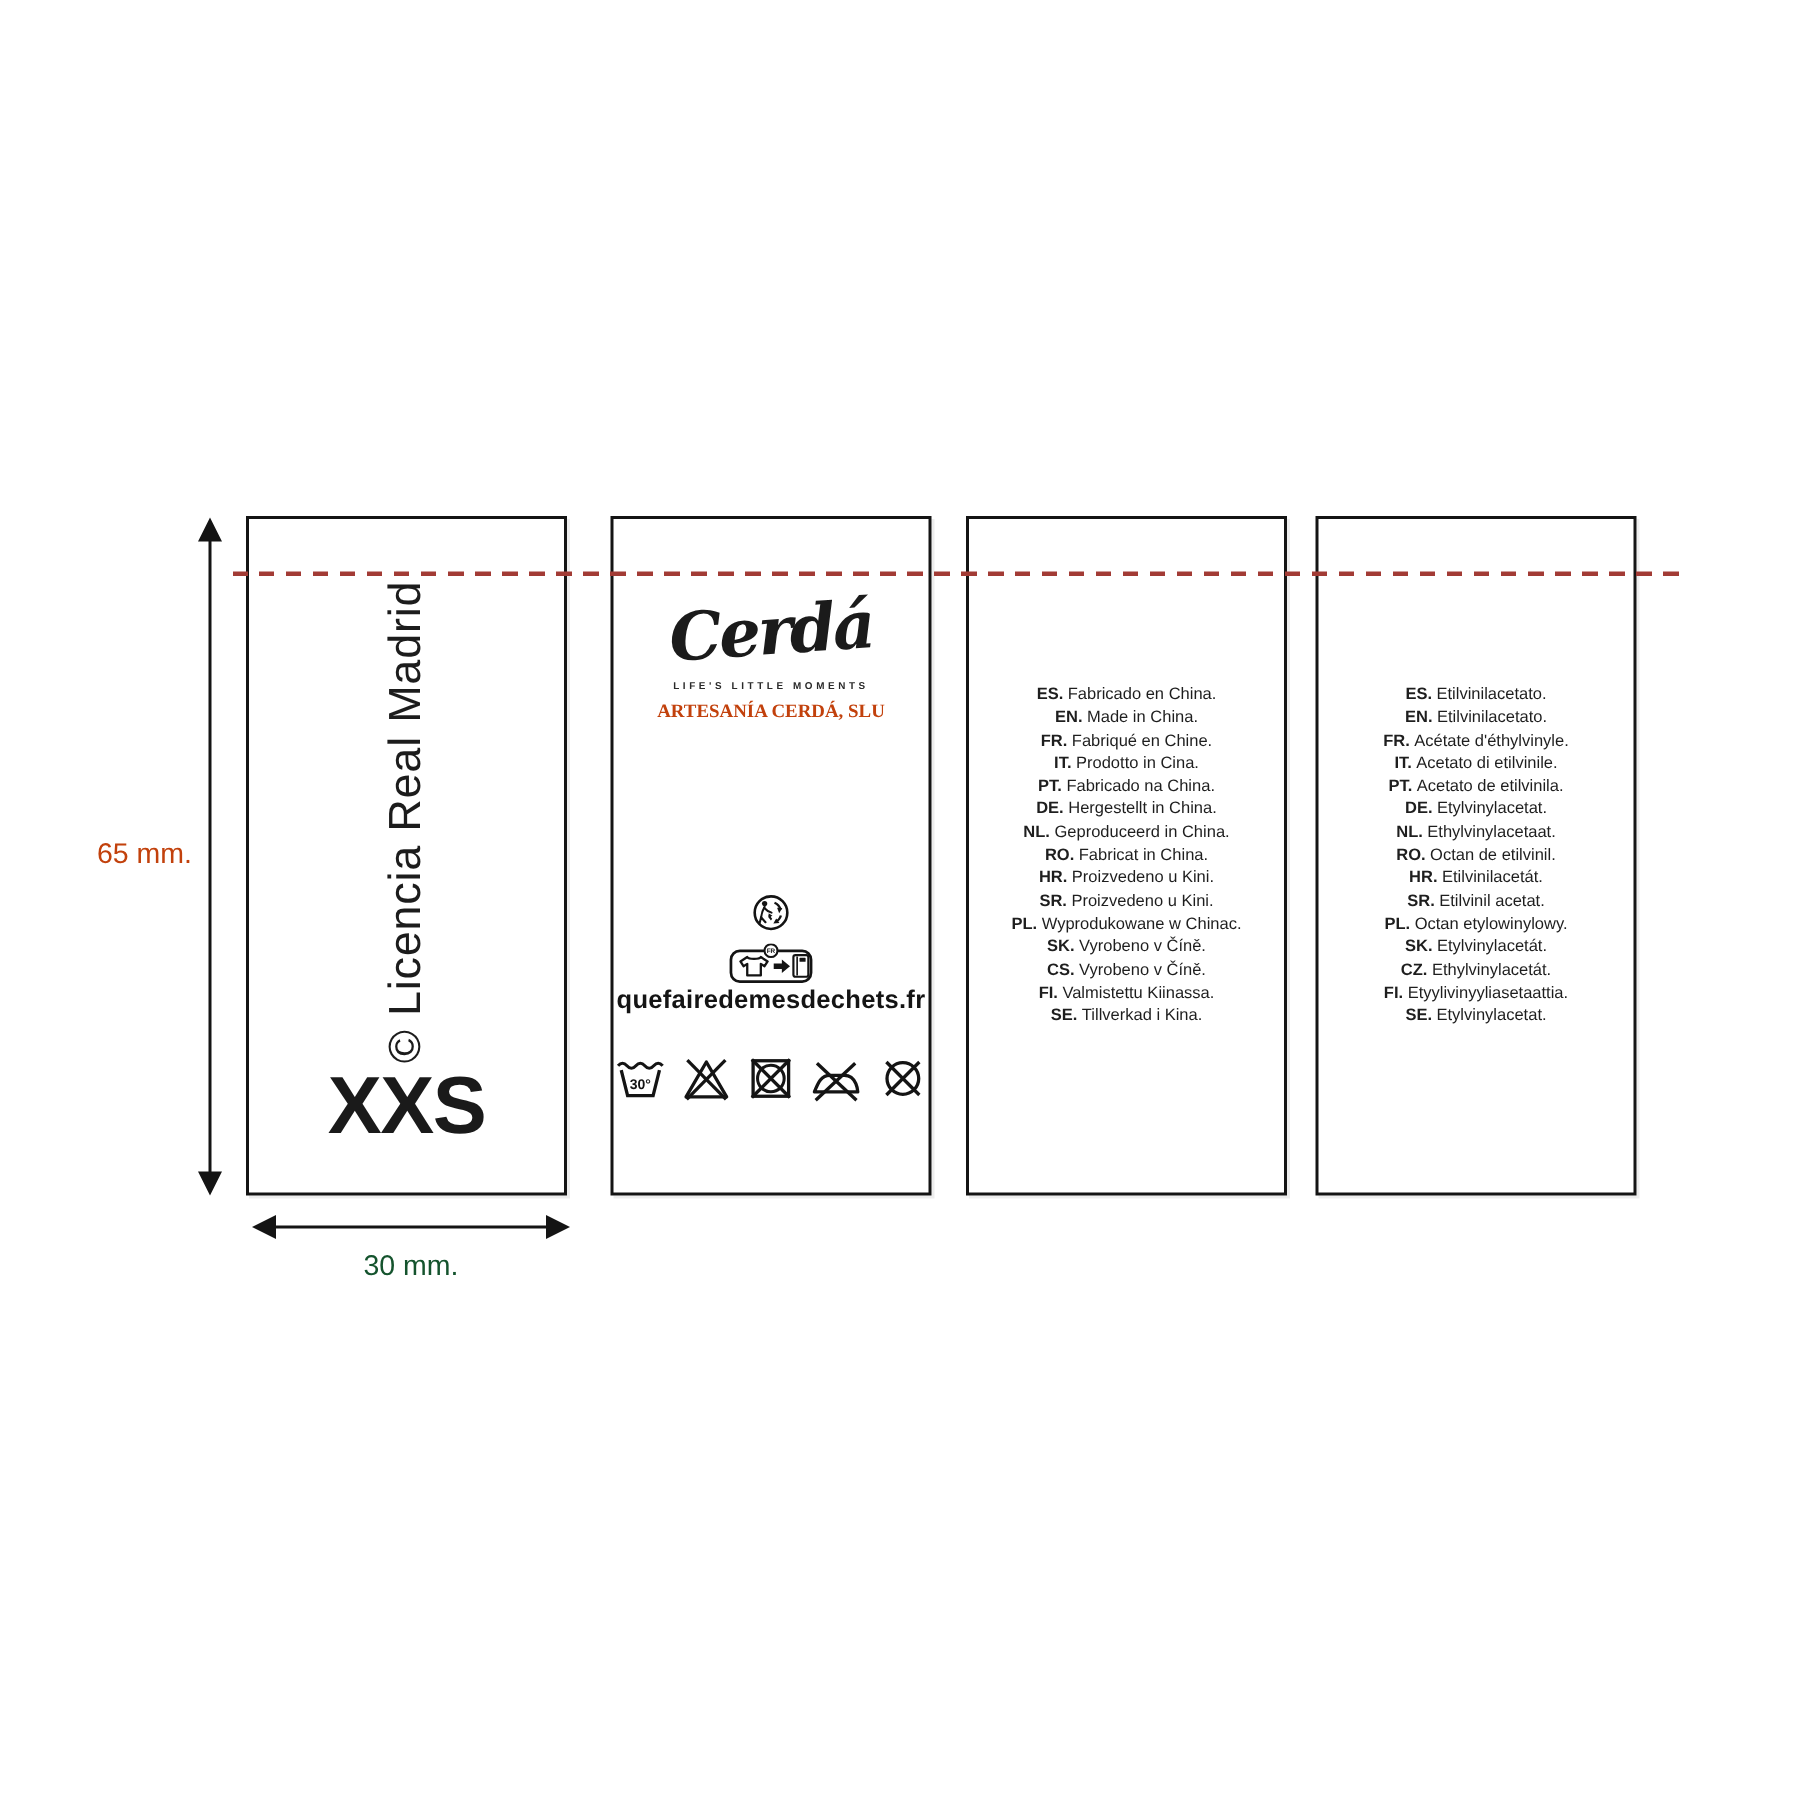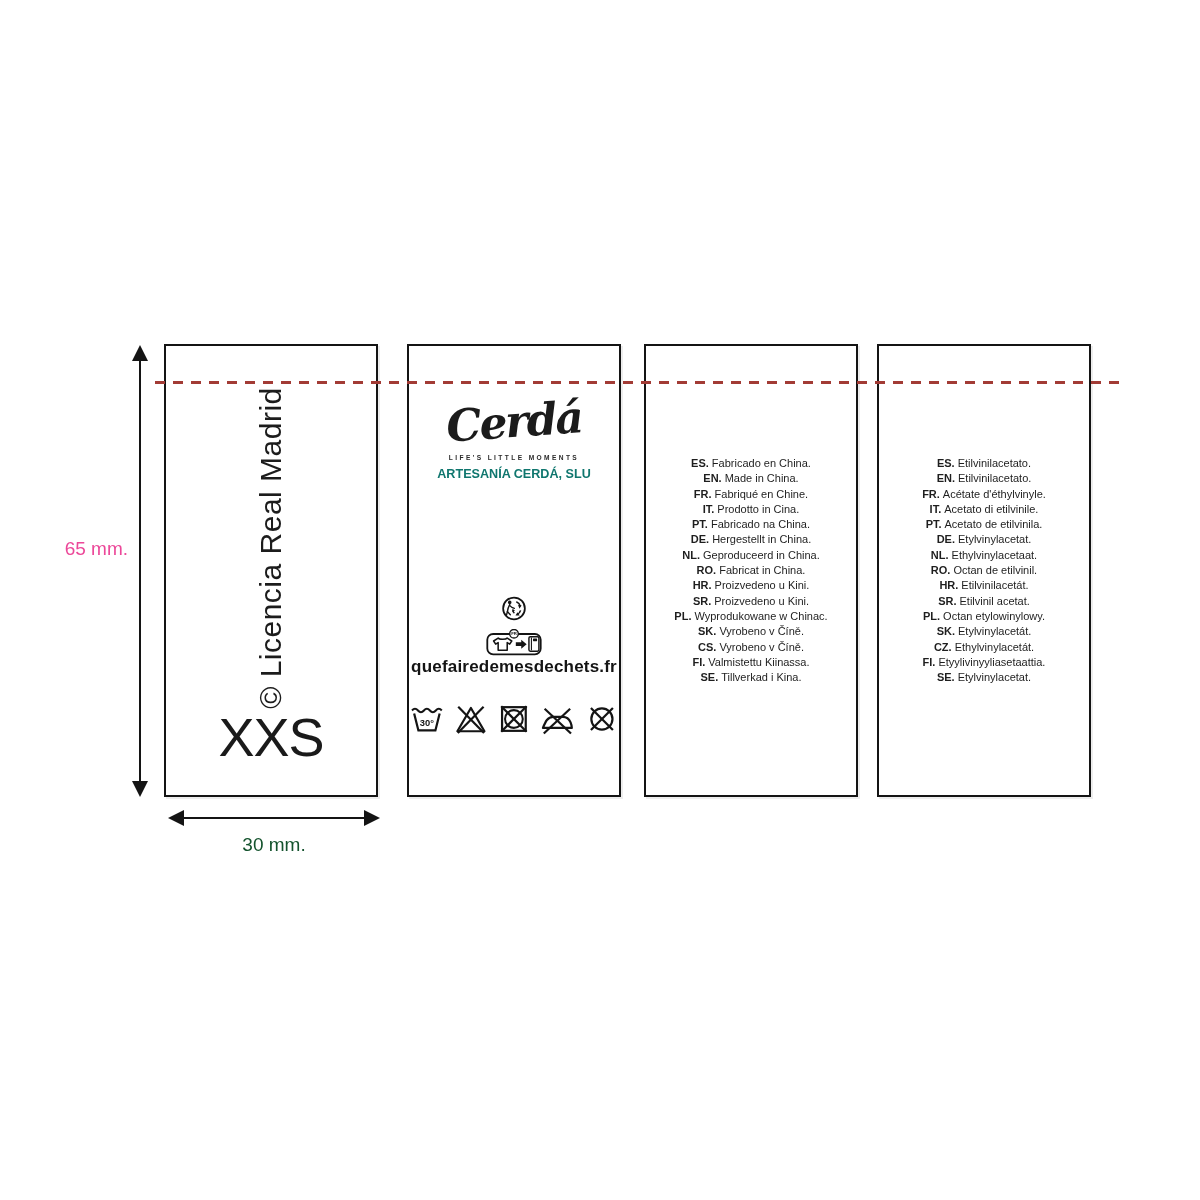--- a/index.html
+++ b/index.html
@@ -23,37 +23,37 @@
   .dim-v .head-up{position:absolute;left:0;top:0;width:0;height:0;
         border-left:8px solid transparent;border-right:8px solid transparent;border-bottom:16px solid #141414;}
   .dim-v .head-down{position:absolute;left:0;bottom:0;width:0;height:0;
         border-left:8px solid transparent;border-right:8px solid transparent;border-top:16px solid #141414;}
   .dim-h{position:absolute;left:168px;top:810px;width:212px;height:16px;}
   .dim-h .line{position:absolute;top:6.7px;left:8px;right:8px;height:2.6px;background:#141414;}
   .dim-h .head-left{position:absolute;left:0;top:0;width:0;height:0;
         border-top:8px solid transparent;border-bottom:8px solid transparent;border-right:16px solid #141414;}
   .dim-h .head-right{position:absolute;right:0;top:0;width:0;height:0;
         border-top:8px solid transparent;border-bottom:8px solid transparent;border-left:16px solid #141414;}
-  .dim-label-v{position:absolute;left:48px;top:538px;width:80px;text-align:right;font-size:19px;color:#ec4899;}
+  .dim-label-v{position:absolute;left:48px;top:559px;width:80px;text-align:right;font-size:19px;color:#c2410c;}
   .dim-label-h{position:absolute;left:168px;top:834px;width:212px;text-align:center;font-size:19px;color:#14532d;}
 
   
   .license{position:absolute;left:50%;top:202px;transform:translate(-50%,-50%) rotate(-90deg);
            white-space:nowrap;font-size:30px;color:#1c1c1c;letter-spacing:0.5px;}
-  .size-xxs{position:absolute;left:0;right:0;top:364px;text-align:center;font-size:54px;font-weight:normal;
+  .size-xxs{position:absolute;left:0;right:0;top:364px;text-align:center;font-size:54px;font-weight:bold;
             letter-spacing:-1px;color:#1a1a1a;line-height:1;}
 
   
   .brand-logo{position:absolute;left:0;right:0;top:54px;text-align:center;
               font-family:"DejaVu Serif",serif;font-style:italic;font-weight:bold;
               font-size:44px;line-height:1;letter-spacing:-2px;transform:rotate(-4deg);color:#1b1b1b;}
   .brand-tagline{position:absolute;left:0;right:0;top:108px;text-align:center;
                  font-size:6.6px;font-weight:bold;letter-spacing:2.4px;color:#2a2a2a;}
   .company-name{position:absolute;left:0;right:0;top:121px;text-align:center;
-                font-size:12.6px;font-weight:bold;color:#0f766e;}
+                font-size:12.6px;font-weight:bold;color:#c2410c;font-family:Liberation Serif, serif;}
   .address{position:absolute;left:0;right:0;top:137px;text-align:center;
            font-size:10.6px;line-height:13px;color:#232323;}
   .eco-row{position:absolute;left:0;right:0;top:250px;height:60px;display:flex;
            align-items:center;justify-content:center;gap:8px;flex-direction:column;}
   .eco-site{position:absolute;left:0;right:0;top:311px;text-align:center;
             font-size:17px;font-weight:bold;letter-spacing:0.2px;color:#141414;}
   .care-row{position:absolute;left:0;right:0;top:356px;display:flex;align-items:flex-end;
             justify-content:center;gap:9px;}
 
   

